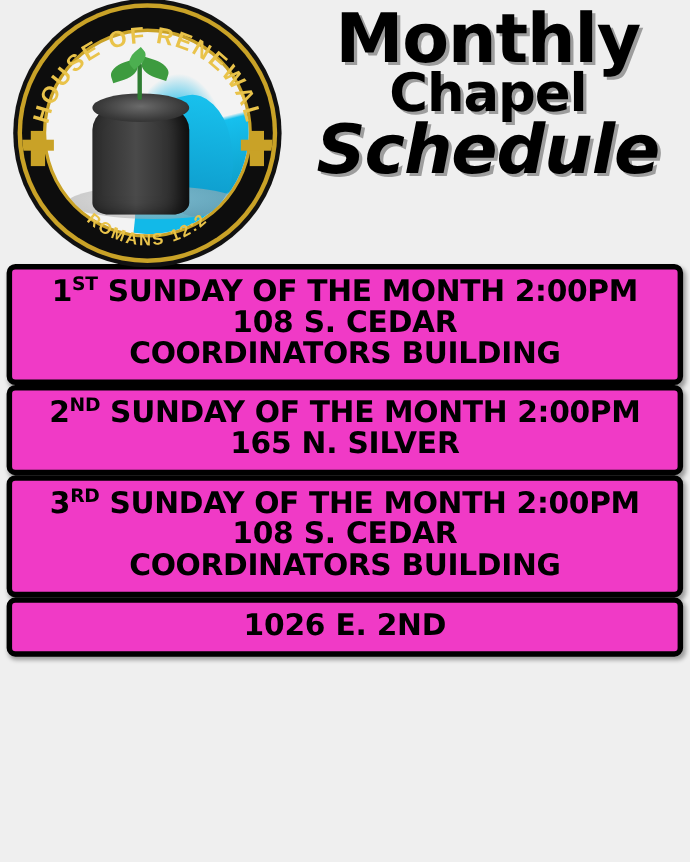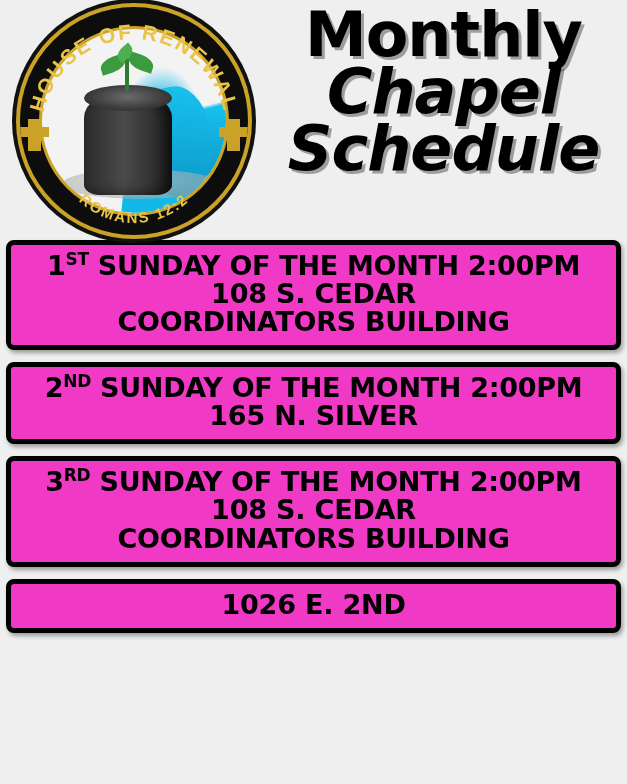--- a/index.html
+++ b/index.html
@@ -153,33 +153,33 @@
   .title-block .line {
     font-family: "DejaVu Sans", sans-serif;
     font-weight: bold;
     color: #000;
     line-height: 0.92;
     letter-spacing: -1px;
     text-shadow: 3px 3px 0 rgba(90,90,90,.55);
     white-space: nowrap;
   }
   .title-block .l1 { font-size: 62px; }
-  .title-block .l2 { font-size: 62px; font-style: italic; }
+  .title-block .l2 { font-size: 48px; }
   .title-block .l3 { font-size: 62px; }
   .title-block .l4 { font-size: 62px; font-style: italic; }
 
   
   .cards {
     padding: 2px 6px 0 6px;
   }
   .card {
     background: #f03ac6;
     border: 5px solid #000;
     border-radius: 8px;
-    margin-bottom: 12px;
+    margin-bottom: 0;
     padding: 7px 6px 9px 6px;
     text-align: center;
     box-shadow: 2px 3px 4px rgba(0,0,0,.35);
   }
   .card .row {
     font-family: "DejaVu Sans", sans-serif;
     font-weight: bold;
     color: #000;
     line-height: 1.04;
     white-space: nowrap;

